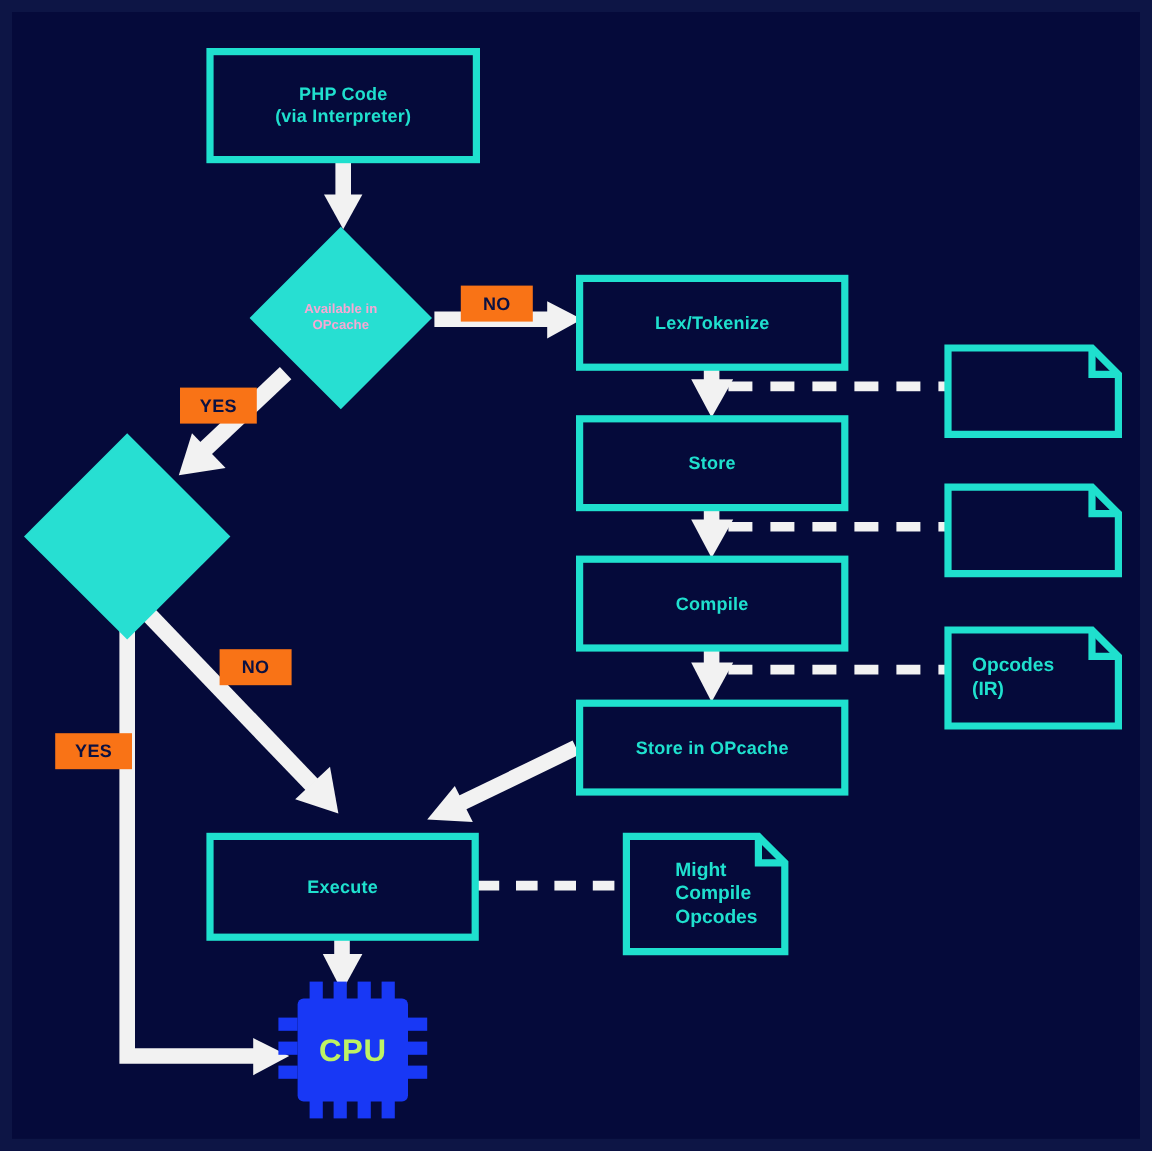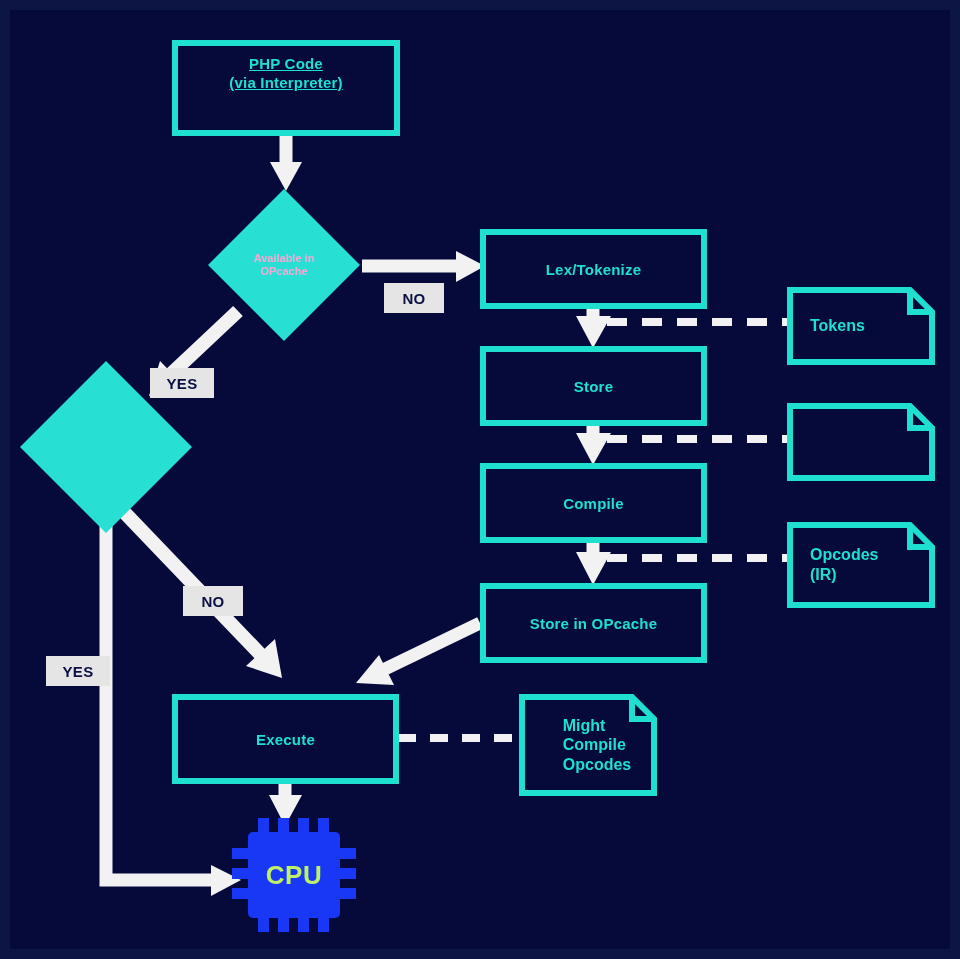--- a/index.html
+++ b/index.html
@@ -59,29 +59,28 @@
   }
   .note-label {
     color: #1fe0ce;
     font-size: 16px;
     line-height: 1.22;
     justify-content: flex-start;
     text-align: left;
   }
   .edge-label {
     position: absolute;
-    background: #e5e5e5;
+    background: #f97316;
     color: #0b1142;
     font-size: 15px;
     font-weight: bold;
     display: flex;
     align-items: center;
     justify-content: center;
     letter-spacing: 0.3px;
-    margin-top: 45px;
   }
   .cpu-text {
     position: absolute;
     color: #bef264;
     font-size: 26px;
     font-weight: bold;
     display: flex;
     align-items: center;
     justify-content: center;
     pointer-events: none;
@@ -210,21 +209,21 @@
         <rect x="222" y="878" width="16" height="11" fill="#1838f5"></rect>
 
         <rect x="330" y="838" width="16" height="11" fill="#1838f5"></rect>
         <rect x="330" y="858" width="16" height="11" fill="#1838f5"></rect>
         <rect x="330" y="878" width="16" height="11" fill="#1838f5"></rect>
 
         <rect x="238" y="822" width="92" height="86" rx="5" fill="#1838f5"></rect>
       </g>
     </svg>
 
-    <div class="node-text proc-label" style="left:165px;top:18px;width:222px;height:90px;line-height:1.3;text-decoration:underline;">
+    <div class="node-text proc-label" style="left:165px;top:33px;width:222px;height:90px;line-height:1.3;">
       <span>
         <span>PHP Code</span><br>
         <span>(via Interpreter)</span>
       </span>
     </div>
 
     <div class="node-text diamond-label" style="left:198px;top:179px;width:152px;height:152px;">
       <span>
         <span>Available in</span><br>
         <span>OPcache</span>
@@ -237,21 +236,20 @@
     <div class="node-text proc-label" style="left:473px;top:339px;width:221px;height:74px;">Store</div>
 
     <div class="node-text proc-label" style="left:473px;top:456px;width:221px;height:74px;">Compile</div>
 
     <div class="node-text proc-label" style="left:473px;top:576px;width:221px;height:74px;">Store in OPcache</div>
 
     <div class="node-text proc-label" style="left:165px;top:687px;width:221px;height:84px;text-align:right;">Execute</div>
 
     <div class="cpu-text" style="left:238px;top:822px;width:92px;height:86px;">CPU</div>
 
-    <div class="node-text note-label" style="left:800px;top:280px;width:120px;height:72px;">Tokens</div>
 
 
     <div class="node-text note-label" style="left:800px;top:515px;width:120px;height:80px;">
       <span>
         <span>Opcodes</span><br>
         <span>(IR)</span>
       </span>
     </div>
 
     <div class="node-text note-label" style="left:530px;top:687px;width:114px;height:96px;justify-content:center;">

